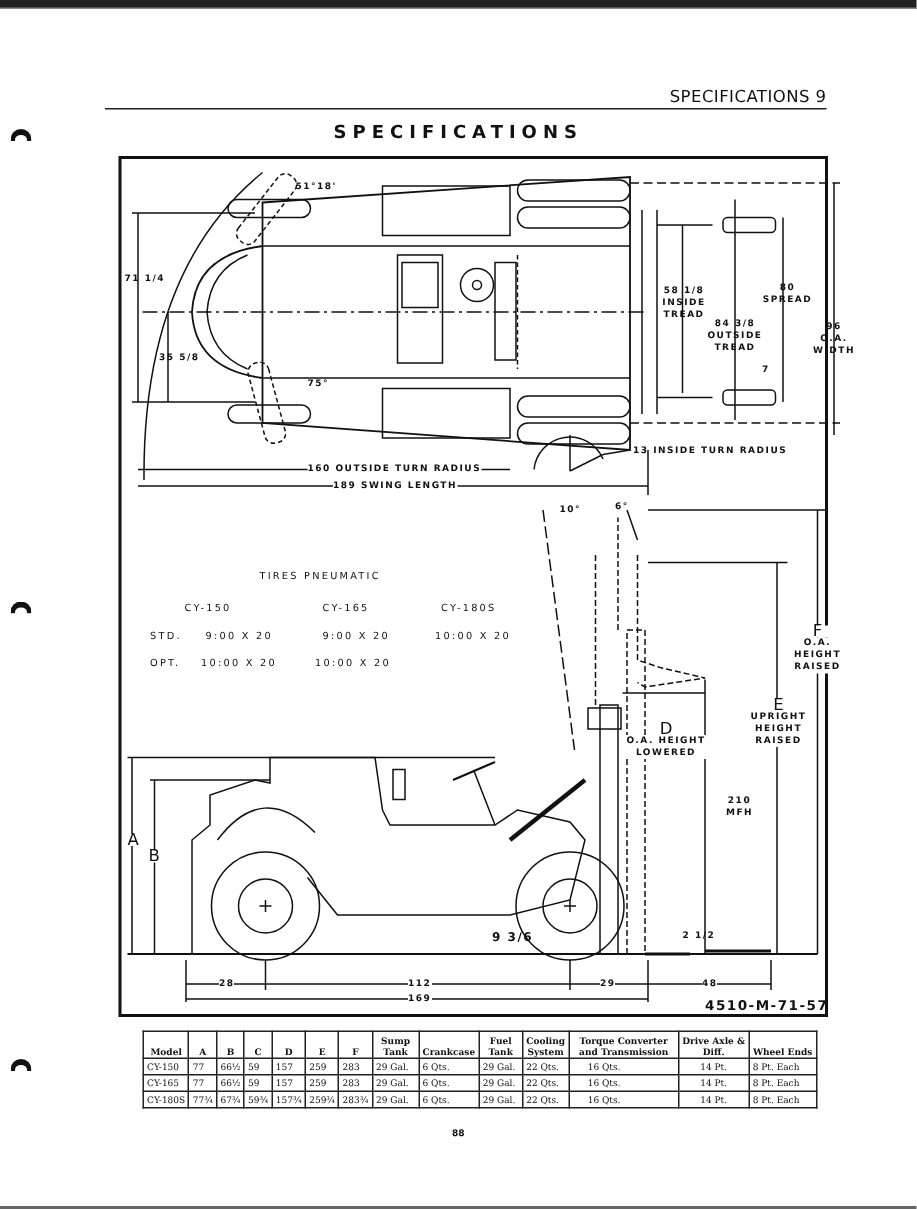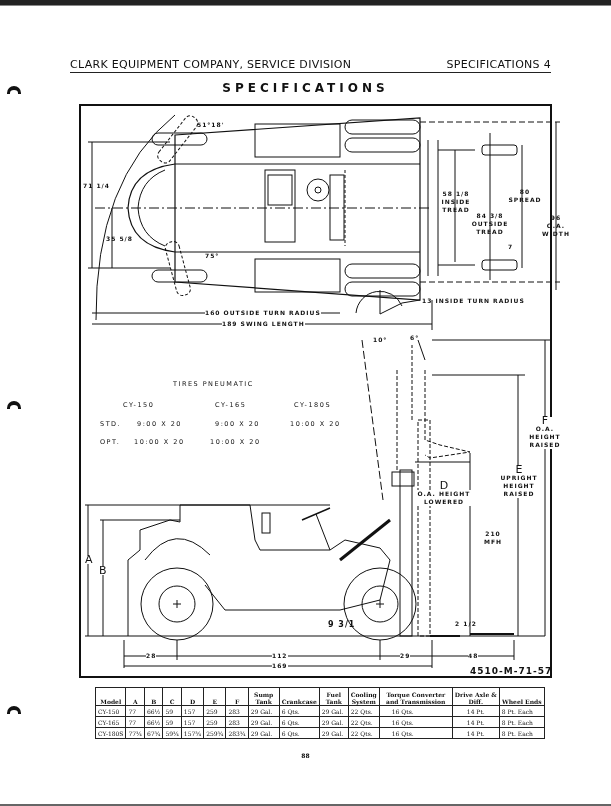--- a/index.html
+++ b/index.html
@@ -27,22 +27,21 @@
 </head>
 <body>
 
 <div class="topbar"></div>
 
 <div class="hole" style="top:86px"></div>
 <div class="hole" style="top:401px"></div>
 <div class="hole" style="top:706px"></div>
 
 <div class="hdr">
-  <span class="l">CLARK EQUIPMENT COMPANY,  SERVICE DIVISION</span>
-  <span class="r">SPECIFICATIONS  4</span>
+  <span class="r">SPECIFICATIONS  9</span>
 </div>
 
 <div class="title">SPECIFICATIONS</div>
 
 <div class="frame"></div>
 
 <svg width="611" height="806" stroke="#111" fill="none" stroke-width="1">
 
   <g>
 
@@ -217,21 +216,21 @@
   <div style="white-space:normal;background:#fff">UPRIGHT HEIGHT RAISED</div>
 </div>
 <div class="lbl c" style="left:527px;top:417px;width:36px">
   <div class="big" style="background:#fff">F</div>
   <div style="white-space:normal;background:#fff">O.A. HEIGHT RAISED</div>
 </div>
 <div class="lbl c" style="left:478px;top:530px;width:30px;background:#fff">
   <div>210</div>
   <div>MFH</div>
 </div>
-<div class="lbl" style="left:328px;top:621px;font-size:8px">9 3/1</div>
+<div class="lbl" style="left:328px;top:621px;font-size:8px">9 3/6</div>
 <div class="lbl" style="left:455px;top:620px">2 1/2</div>
 
 <div class="lbl" style="left:146px;top:652px;background:#fff">28</div>
 <div class="lbl" style="left:272px;top:652px;background:#fff">112</div>
 <div class="lbl" style="left:400px;top:652px;background:#fff">29</div>
 <div class="lbl" style="left:468px;top:652px;background:#fff">48</div>
 <div class="lbl" style="left:272px;top:662px;background:#fff">169</div>
 
 <div class="figno">4510-M-71-57</div>
 

